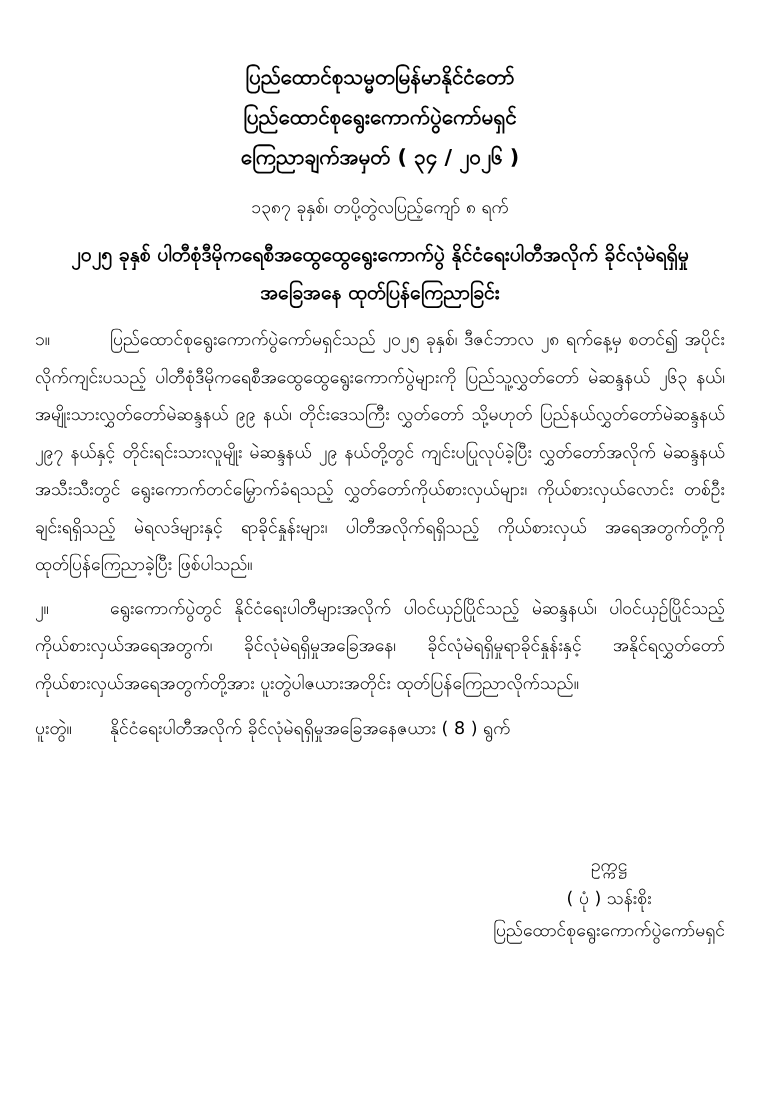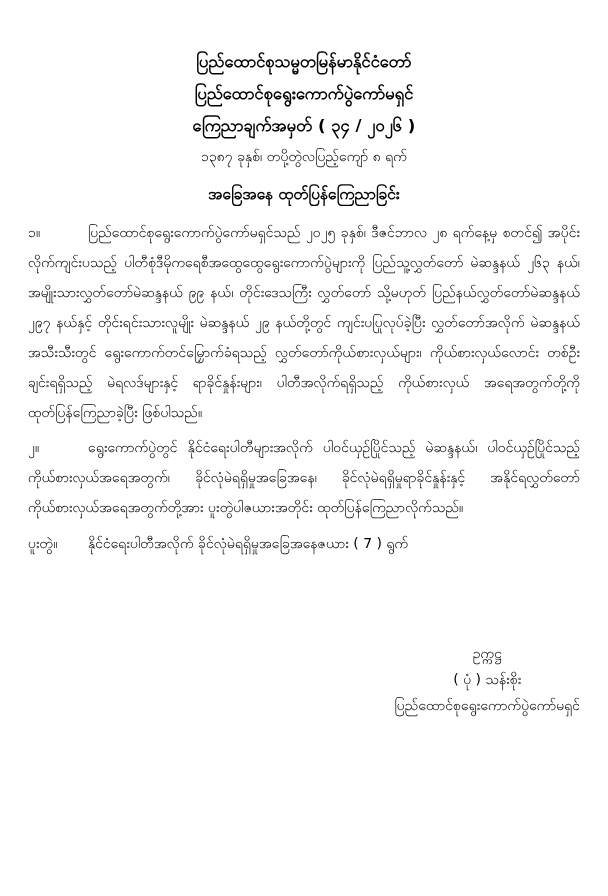--- a/index.html
+++ b/index.html
@@ -22,20 +22,21 @@
     background: #ffffff;
     border-radius: 11px;
   }
   .title {
     text-align: center;
     font-weight: bold;
     font-size: 16.5px;
     line-height: 32px;
   }
   .dates {
+    margin-top: 10px;
   }
   .date-line {
     text-align: center;
     font-weight: normal;
     font-size: 14px;
     line-height: 29px;
   }
   .subject {
     margin-top: 8px;
     text-align: center;
@@ -87,30 +88,31 @@
   <div>
     <div class="title">ပြည်ထောင်စုသမ္မတမြန်မာနိုင်ငံတော်</div>
     <div class="title">ပြည်ထောင်စုရွေးကောက်ပွဲကော်မရှင်</div>
     <div class="title">ကြေညာချက်အမှတ် ( ၃၄ / ၂၀၂၆ )</div>
 
     <div class="dates">
       <div class="date-line">၁၃၈၇ ခုနှစ်၊ တပို့တွဲလပြည့်ကျော်  ၈  ရက်</div>
     </div>
 
     <div class="subject">
+      <div>၂၀၂၅ ခုနှစ် ပါတီစုံဒီမိုကရေစီအထွေထွေရွေးကောက်ပွဲ နိုင်ငံရေးပါတီအလိုက် ခိုင်လုံမဲရရှိမှု</div>
       <div>အခြေအနေ ထုတ်ပြန်ကြေညာခြင်း</div>
     </div>
   </div>
 
   <div class="body-text">
     <p class="para"><span class="para-num">၁။</span><span>ပြည်ထောင်စုရွေးကောက်ပွဲကော်မရှင်သည် ၂၀၂၅ ခုနှစ်၊ ဒီဇင်ဘာလ ၂၈ ရက်နေ့မှ စတင်၍ အပိုင်းလိုက်ကျင်းပသည့် ပါတီစုံဒီမိုကရေစီအထွေထွေရွေးကောက်ပွဲများကို ပြည်သူ့လွှတ်တော် မဲဆန္ဒနယ် ၂၆၃ နယ်၊ အမျိုးသားလွှတ်တော်မဲဆန္ဒနယ် ၉၉ နယ်၊ တိုင်းဒေသကြီး လွှတ်တော် သို့မဟုတ် ပြည်နယ်လွှတ်တော်မဲဆန္ဒနယ် ၂၉၇ နယ်နှင့် တိုင်းရင်းသားလူမျိုး မဲဆန္ဒနယ် ၂၉ နယ်တို့တွင် ကျင်းပပြုလုပ်ခဲ့ပြီး လွှတ်တော်အလိုက် မဲဆန္ဒနယ်အသီးသီးတွင် ရွေးကောက်တင်မြှောက်ခံရသည့် လွှတ်တော်ကိုယ်စားလှယ်များ၊ ကိုယ်စားလှယ်လောင်း တစ်ဦးချင်းရရှိသည့် မဲရလဒ်များနှင့် ရာခိုင်နှုန်းများ၊ ပါတီအလိုက်ရရှိသည့် ကိုယ်စားလှယ် အရေအတွက်တို့ကို ထုတ်ပြန်ကြေညာခဲ့ပြီး ဖြစ်ပါသည်။</span></p>
 
     <p class="para"><span class="para-num">၂။</span><span>ရွေးကောက်ပွဲတွင် နိုင်ငံရေးပါတီများအလိုက် ပါဝင်ယှဉ်ပြိုင်သည့် မဲဆန္ဒနယ်၊ ပါဝင်ယှဉ်ပြိုင်သည့် ကိုယ်စားလှယ်အရေအတွက်၊ ခိုင်လုံမဲရရှိမှုအခြေအနေ၊ ခိုင်လုံမဲရရှိမှုရာခိုင်နှုန်းနှင့် အနိုင်ရလွှတ်တော်ကိုယ်စားလှယ်အရေအတွက်တို့အား ပူးတွဲပါဇယားအတိုင်း ထုတ်ပြန်ကြေညာလိုက်သည်။</span></p>
 
-    <p class="attachment"><span class="para-num">ပူးတွဲ။</span><span>နိုင်ငံရေးပါတီအလိုက် ခိုင်လုံမဲရရှိမှုအခြေအနေဇယား ( 7 ) ရွက်</span></p>
+    <p class="attachment"><span class="para-num">ပူးတွဲ။</span><span>နိုင်ငံရေးပါတီအလိုက် ခိုင်လုံမဲရရှိမှုအခြေအနေဇယား ( 8 ) ရွက်</span></p>
   </div>
 
   <div class="signature">
     <div>ဥက္ကဋ္ဌ</div>
     <div>( ပုံ ) သန်းစိုး</div>
     <div>ပြည်ထောင်စုရွေးကောက်ပွဲကော်မရှင်</div>
   </div>
 
 </div>
 

